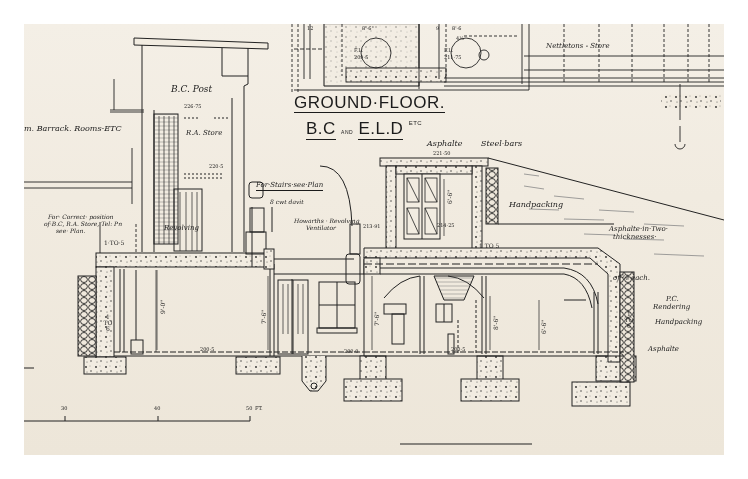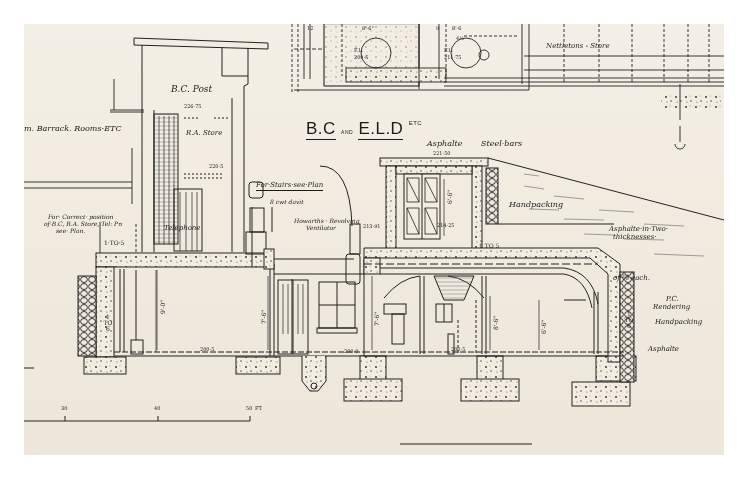--- a/index.html
+++ b/index.html
@@ -264,36 +264,37 @@
   <div class="lbl tiny" style="left:420px;top:24px;">F.L.</div>
   <div class="lbl tiny" style="left:420px;top:31px;">211·75</div>
   <div class="lbl tiny" style="left:338px;top:2px;">8'-6"</div>
   <div class="lbl tiny" style="left:428px;top:2px;">8'-6</div>
   <div class="lbl tiny" style="left:283px;top:2px;">12</div>
   <div class="lbl tiny" style="left:412px;top:2px;">9</div>
   <div class="lbl tiny" style="left:432px;top:12px;">4½</div>
   <div class="lbl tiny" style="left:420px;top:-4px;">42</div>
   <div class="lbl hand" style="left:522px;top:19px;font-size:7px;">Nettletons - Store</div>
 
+  <div class="lbl title-big ul" style="left:270px;top:70px;font-size:17px;">GROUND·FLOOR.</div>
   <div class="lbl title-big" style="left:282px;top:96px;font-size:17px;">
     <span class="ul">B.C</span>
     <span style="font-size:5px;">AND</span>
     <span class="ul">E.L.D</span>
     <span style="font-size:6px;vertical-align:top;">ETC</span>
   </div>
 
   <div class="lbl hand" style="left:147px;top:61px;font-size:9px;">B.C. Post</div>
   <div class="lbl tiny" style="left:160px;top:80px;">226·75</div>
   <div class="lbl hand" style="left:162px;top:106px;font-size:7px;"><span>R.A. Store</span></div>
   <div class="lbl tiny" style="left:185px;top:140px;">220·5</div>
   <div class="lbl hand" style="left:0px;top:101px;font-size:8px;">m. Barrack. Rooms-ETC</div>
   <div class="lbl hand small" style="left:24px;top:190px;">For· Correct· position</div>
   <div class="lbl hand small" style="left:20px;top:197px;">of·B.C, R.A. Store, Tel: Pn</div>
   <div class="lbl hand small" style="left:32px;top:204px;">see· Plan.</div>
-  <div class="lbl hand" style="left:140px;top:201px;font-size:7px;">Telephone</div>
+  <div class="lbl hand" style="left:140px;top:201px;font-size:7px;">Revolving</div>
   <div class="lbl hand ul" style="left:232px;top:158px;font-size:7px;">For·Stairs·see·Plan</div>
   <div class="lbl hand small" style="left:246px;top:175px;">8 cwt davit</div>
   <div class="lbl hand small" style="left:270px;top:194px;">Howarths · Revolving</div>
   <div class="lbl hand small" style="left:282px;top:201px;">Ventilator</div>
   <div class="lbl hand" style="left:403px;top:116px;font-size:8px;">Asphalte</div>
   <div class="lbl hand" style="left:457px;top:116px;font-size:8px;">Steel·bars</div>
   <div class="lbl tiny" style="left:409px;top:127px;">221·50</div>
   <div class="lbl tiny" style="left:413px;top:199px;">214·25</div>
   <div class="lbl tiny" style="left:339px;top:200px;">213·91</div>
   <div class="lbl small" style="left:423px;top:180px;transform:rotate(-90deg);transform-origin:left top;">6'-6"</div>

